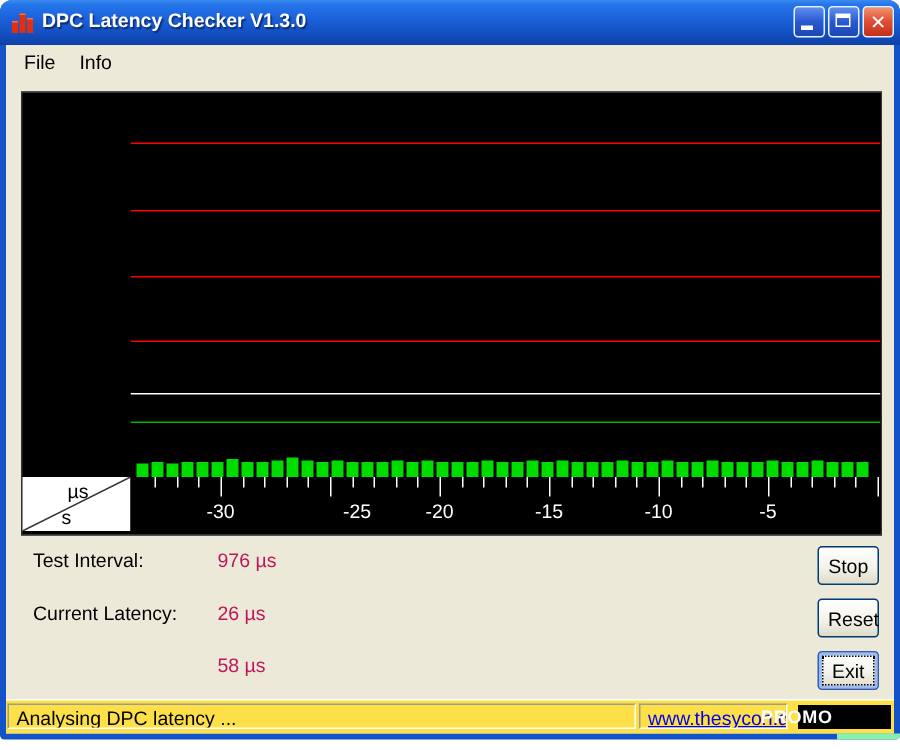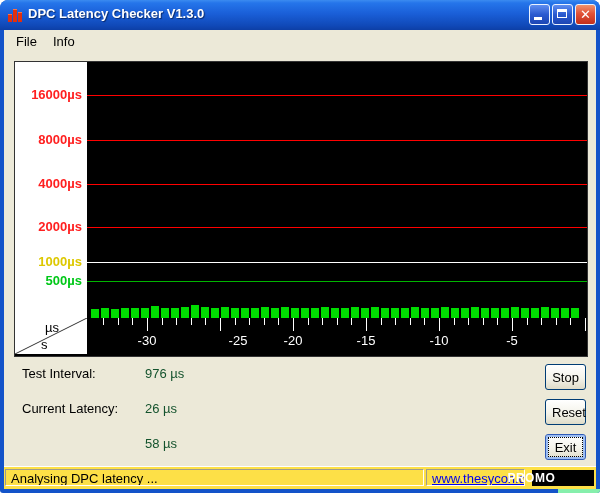--- a/index.html
+++ b/index.html
@@ -40,21 +40,21 @@
   .corner{position:absolute;left:0;top:256px;width:72px;height:36px;background:#fff;}
   .corner svg{position:absolute;left:0;top:0;}
   .unit-us{position:absolute;left:30px;top:2px;font-size:13px;color:#000;}
   .unit-s{position:absolute;left:26px;top:19px;font-size:13px;color:#000;}
   .xaxis{position:absolute;left:72px;top:256px;right:0;height:36px;background:#000;overflow:hidden;}
   .tick{position:absolute;top:0;width:1px;height:7px;background:#fff;}
   .tick.major{height:13px;}
   .xlabel{position:absolute;top:15px;width:40px;text-align:center;color:#fff;font-size:13px;}
   
   .stat-label{position:absolute;left:18px;font-size:13px;color:#000;white-space:nowrap;}
-  .stat-value{position:absolute;left:141px;font-size:13px;color:#14532d;white-space:nowrap;}
+  .stat-value{position:absolute;left:141px;font-size:13px;color:#be185d;white-space:nowrap;}
   .message-box{position:absolute;left:180px;top:332px;width:356px;height:96px;
     border:1px solid #a5a294;box-shadow:inset 1px 1px 0 #fdfcf8;background:#ece9d8;
     box-sizing:border-box;padding:4px 7px;font-size:13px;color:#000;line-height:17px;}
   .xp-btn{position:absolute;left:541px;width:41px;height:26px;border-radius:3px;
     border:1px solid #003c74;background:linear-gradient(180deg,#ffffff 0%,#f4f3ea 55%,#dedbc8 100%);
     font-size:13px;color:#000;cursor:pointer;font-family:inherit;}
   .xp-btn.default{border-color:#2f5bb7;box-shadow:inset 0 0 0 2px #9cbdf2;
     outline:1px dotted #000;outline-offset:-4px;}
   
   .statusbar{position:absolute;left:0;right:0;bottom:0;height:22px;background:#fde047;
@@ -94,28 +94,20 @@
   </div>
 
   <div class="client">
 
     <div class="menubar">
       <div class="menu-item">File</div>
       <div class="menu-item">Info</div>
     </div>
 
     <div class="chart-control">
-      <div class="ylabels" id="ylabels">
-          <div class="ylabel" style="top: 25px; color: rgb(255, 32, 32);">16000µs</div>
-          <div class="ylabel" style="top: 70px; color: rgb(255, 32, 32);">8000µs</div>
-          <div class="ylabel" style="top: 114px; color: rgb(255, 32, 32);">4000µs</div>
-          <div class="ylabel" style="top: 157px; color: rgb(255, 32, 32);">2000µs</div>
-          <div class="ylabel" style="top: 192px; color: rgb(221, 200, 0);">1000µs</div>
-          <div class="ylabel" style="top: 211px; color: rgb(0, 200, 24);">500µs</div>
-        </div>
       <div class="plot" id="plot">
         <div id="bars">
             <div class="bar" style="left: 4px; height: 9px; background: rgb(0, 220, 0);"></div>
             <div class="bar" style="left: 14px; height: 10px; background: rgb(0, 220, 0);"></div>
             <div class="bar" style="left: 24px; height: 9px; background: rgb(0, 220, 0);"></div>
             <div class="bar" style="left: 34px; height: 10px; background: rgb(0, 220, 0);"></div>
             <div class="bar" style="left: 44px; height: 10px; background: rgb(0, 220, 0);"></div>
             <div class="bar" style="left: 54px; height: 10px; background: rgb(0, 220, 0);"></div>
             <div class="bar" style="left: 64px; height: 12px; background: rgb(0, 220, 0);"></div>
             <div class="bar" style="left: 74px; height: 10px; background: rgb(0, 220, 0);"></div>

